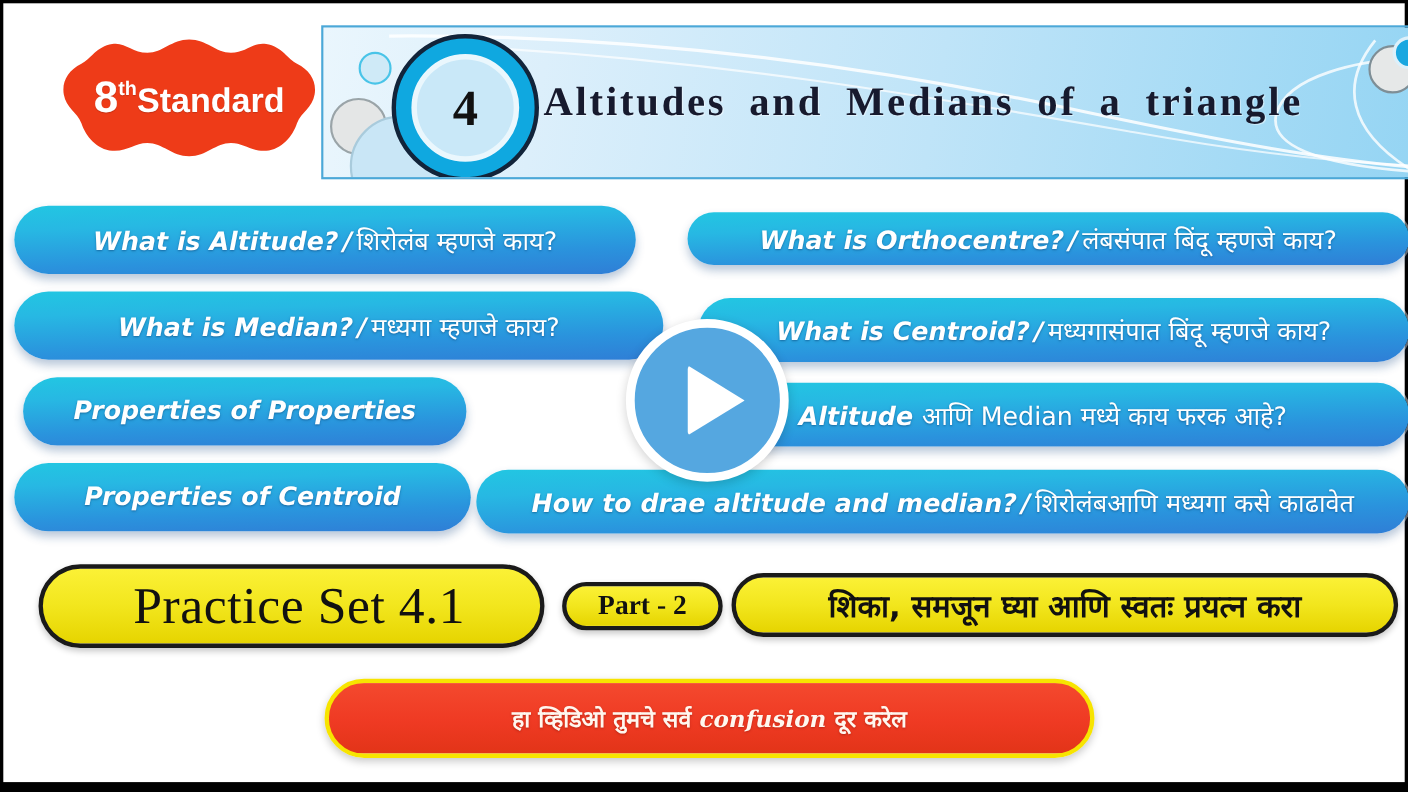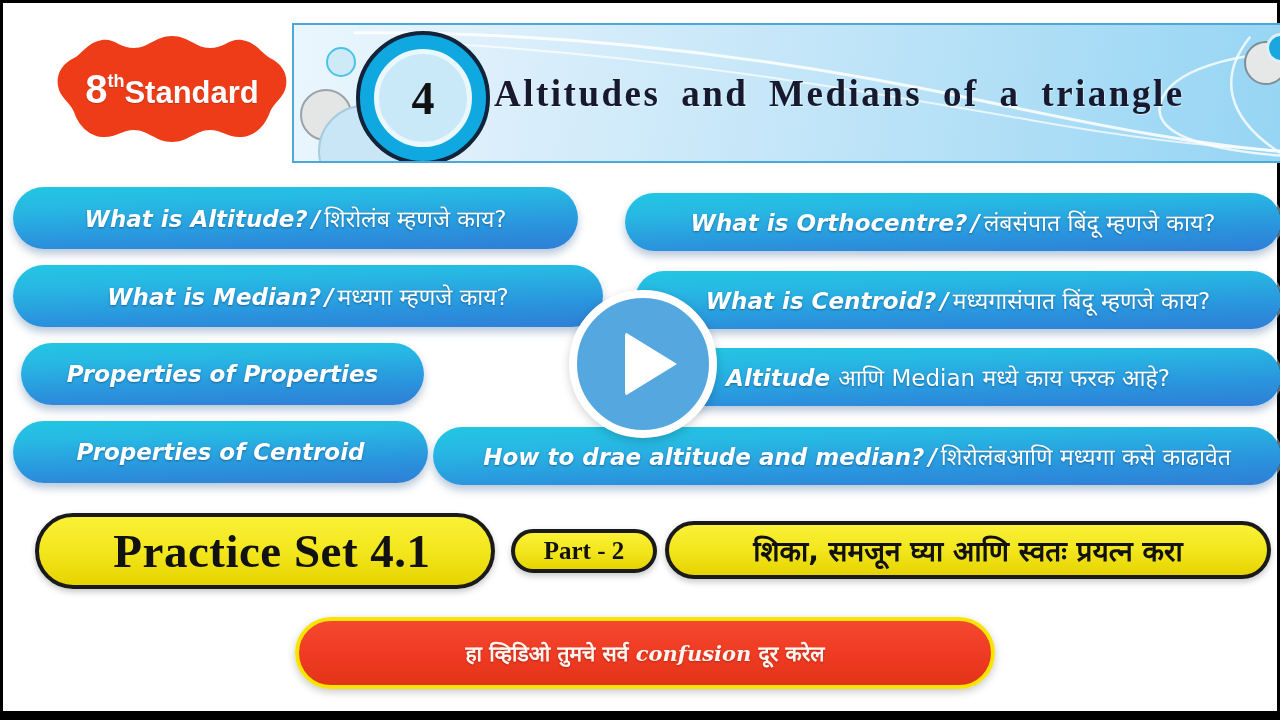--- a/index.html
+++ b/index.html
@@ -166,21 +166,21 @@
   }
   .pill .sep { font-style: italic; font-weight: bold; padding: 0 4px; }
 
   
   #pill-l1 { left: 10px;  top: 184px; width: 565px; height: 62px; justify-content: center; }
   #pill-l2 { left: 10px;  top: 262px; width: 590px; height: 62px; justify-content: center; }
   #pill-l3 { left: 18px;  top: 340px; width: 403px; height: 62px; justify-content: center; }
   #pill-l4 { left: 10px;  top: 418px; width: 415px; height: 62px; justify-content: center; }
 
   
-  #pill-r1 { left: 622px; top: 190px; width: 656px; height: 58px; justify-content: center; }
+  #pill-r1 { left: 622px; top: 190px; width: 656px; height: 48px; justify-content: center; }
   #pill-r2 { left: 632px; top: 268px; width: 646px; height: 58px; justify-content: center; }
   #pill-r3 { left: 612px; top: 345px; width: 666px; height: 58px; justify-content: center; }
   #pill-r4 { left: 430px; top: 424px; width: 848px; height: 58px; justify-content: center; }
 
   
   #play-button {
     position: absolute;
     left: 566px; top: 287px;
     width: 148px; height: 148px;
     border-radius: 50%;
@@ -208,21 +208,21 @@
     display: flex; align-items: center; justify-content: center;
     color: #111;
     white-space: nowrap;
     box-shadow: 0 3px 6px rgba(0,0,0,.22);
   }
   #practice-set {
     left: 32px; top: 510px; width: 460px; height: 76px;
   }
   #practice-set .lbl {
     font-family: "Liberation Serif", serif;
-    font-weight: bold;
+    font-weight: normal;
     font-size: 47px;
     letter-spacing: 0.5px;
     margin-left: 14px;
   }
   #part-pill {
     left: 508px; top: 526px; width: 146px; height: 44px;
   }
   #part-pill .lbl {
     font-family: "Liberation Serif", serif;
     font-weight: bold;

